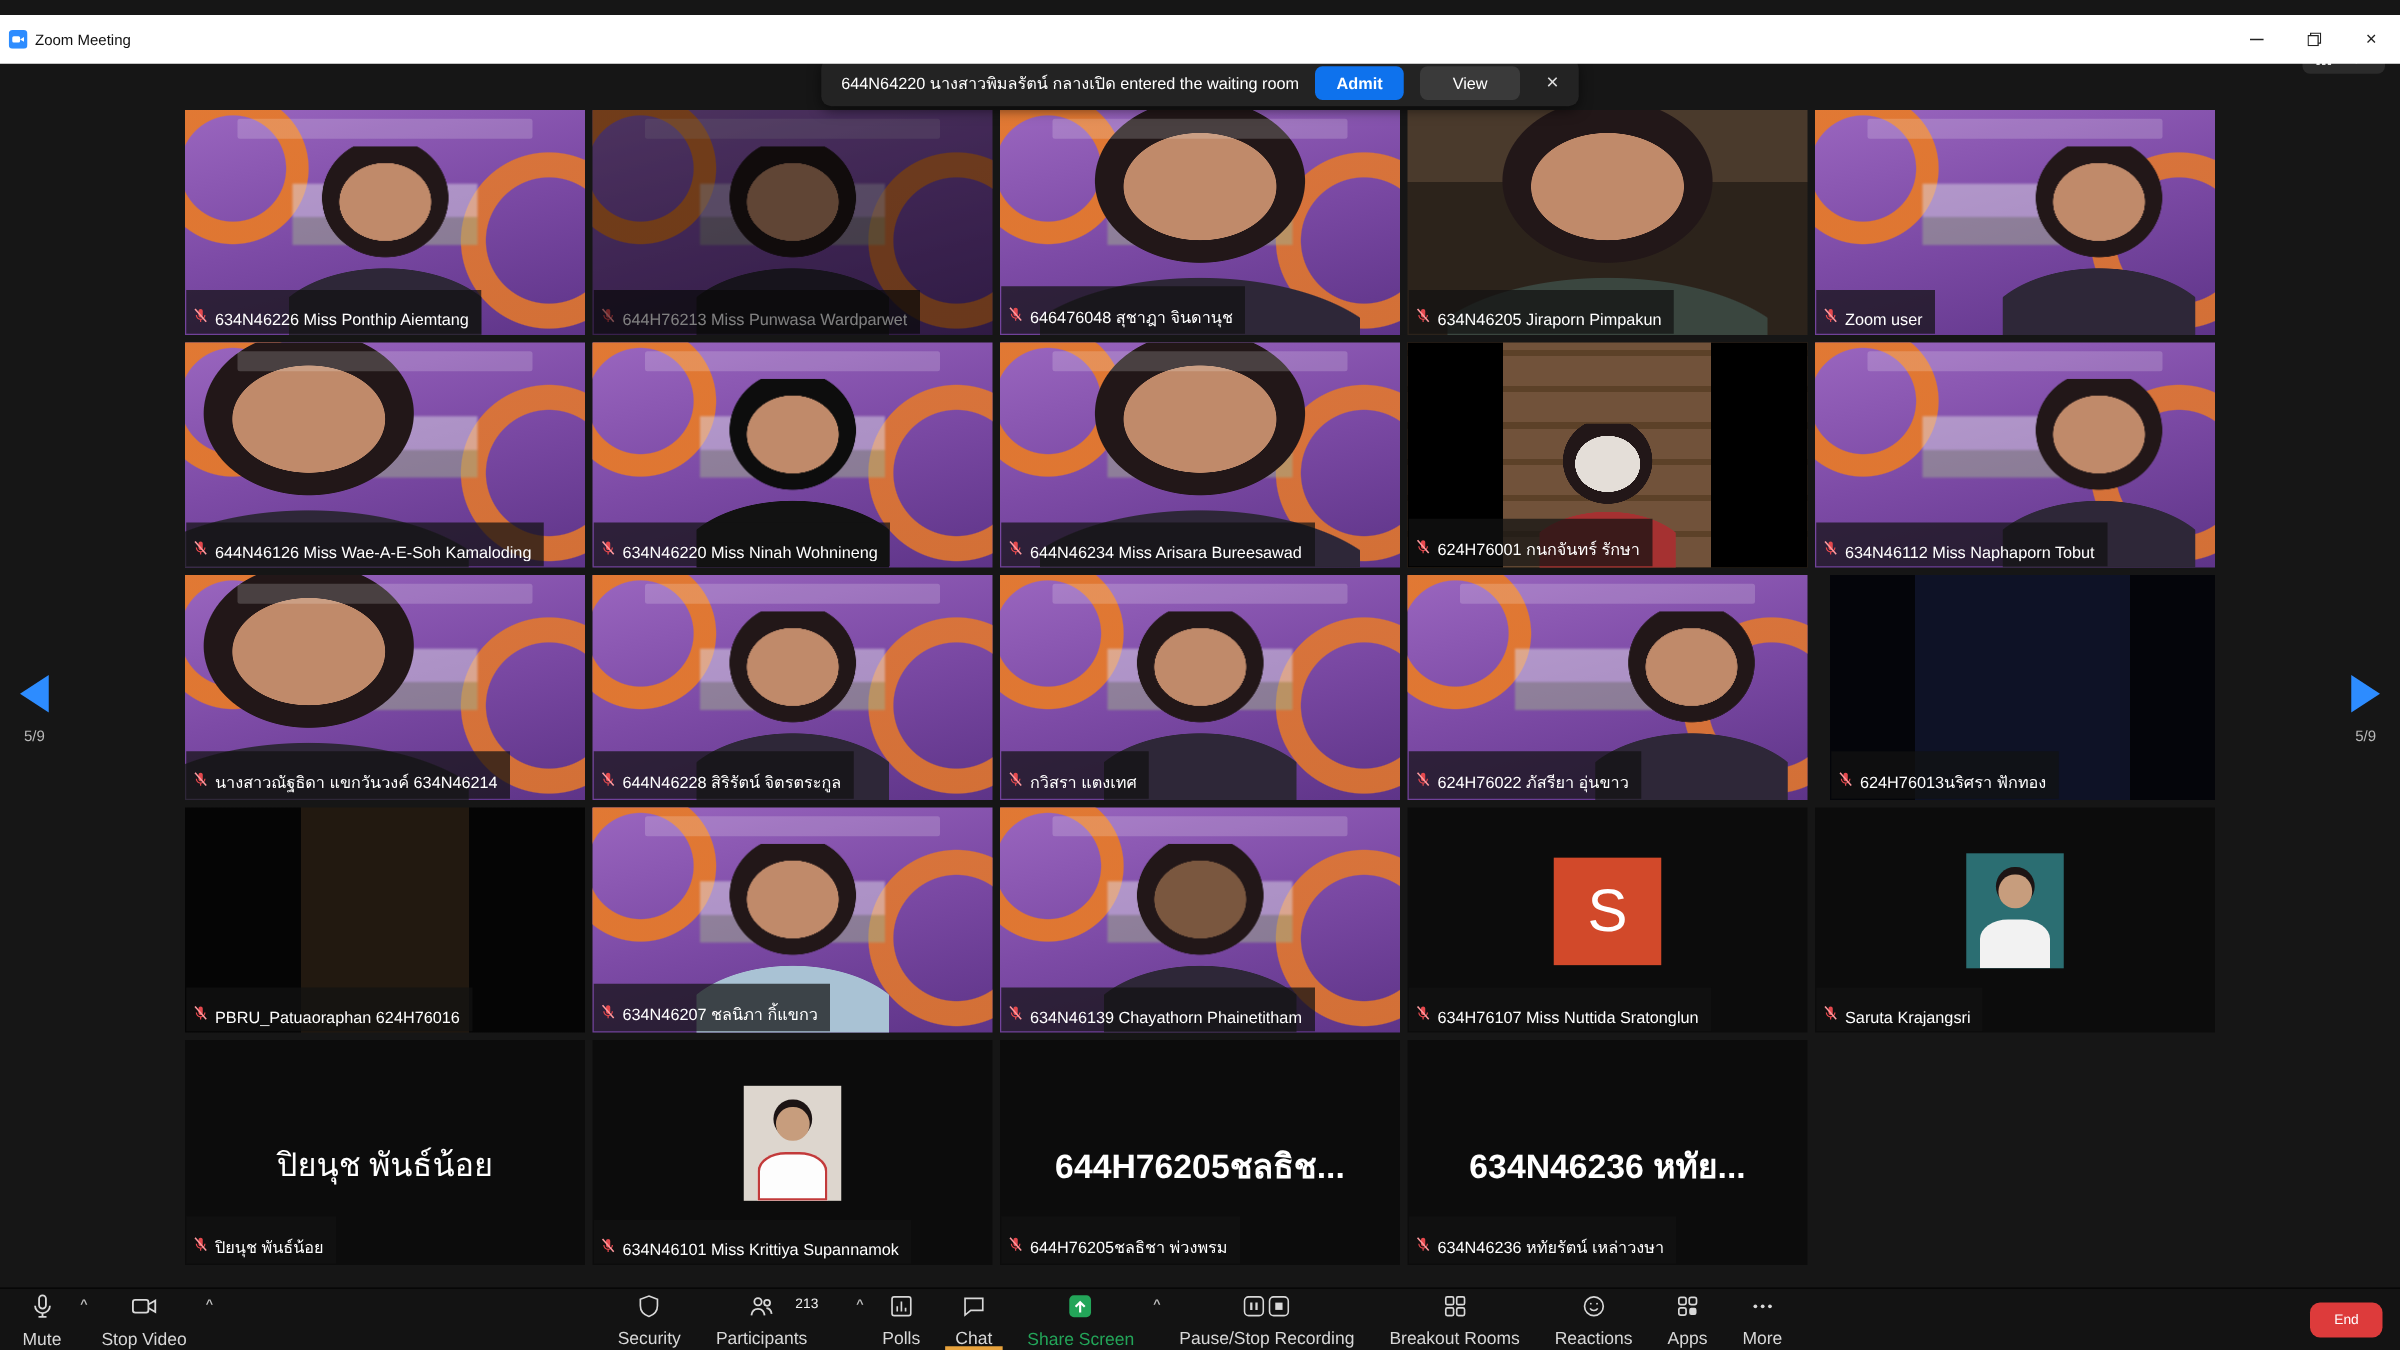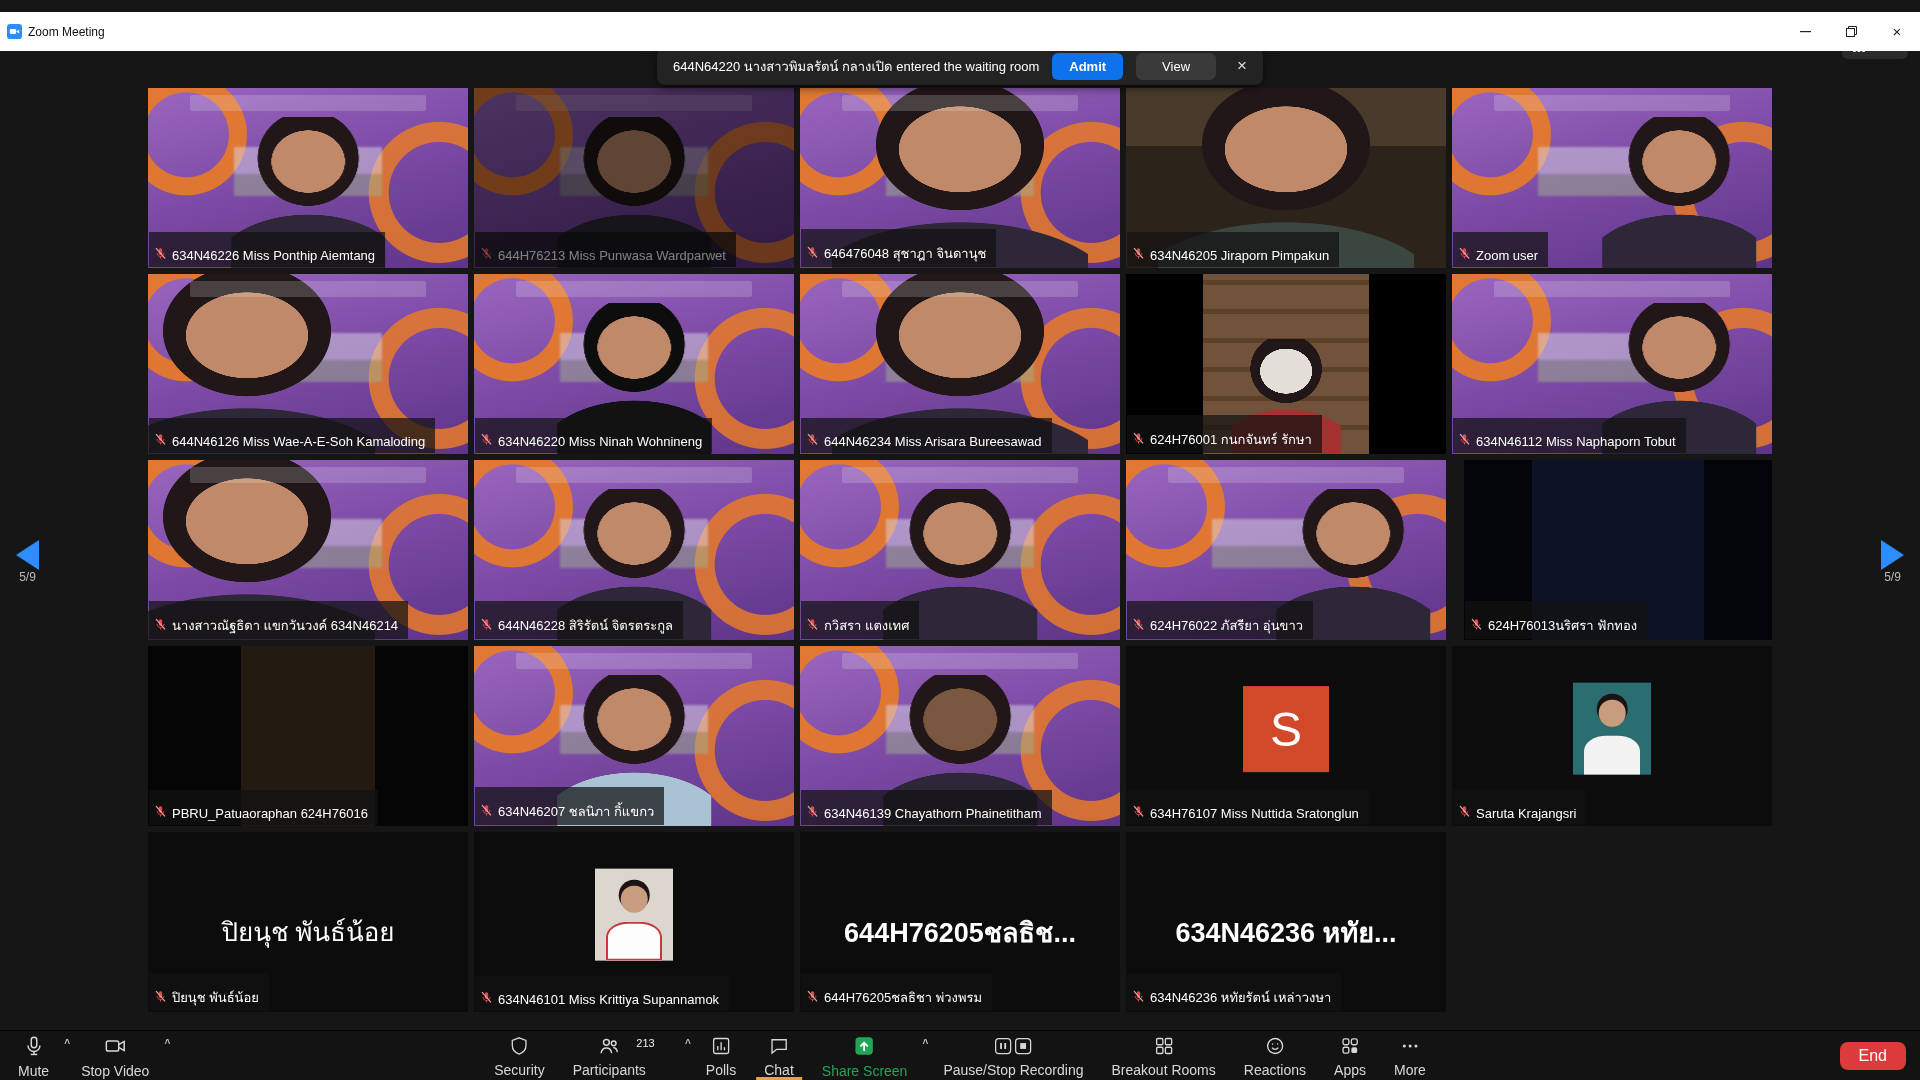--- a/index.html
+++ b/index.html
@@ -104,38 +104,38 @@
   .unmute-wrap { position:absolute; top:7px; right:6px; display:flex; gap:4px; }
   .btn-unmute { background:#0E72ED; color:#fff; font-size:13px; padding:4px 11px; border-radius:5px; }
   .btn-dots { background:#0E72ED; color:#fff; border-radius:5px; padding:4px 8px; font-size:13px;
       letter-spacing:1px; font-weight:bold; }
 
   
   .nav { position:absolute; display:flex; flex-direction:column; align-items:center; z-index:30; }
   .nav.left { left:16px; top:540px; } .nav.right { right:16px; top:540px; }
   .tri { width:0; height:0; border-top:15px solid transparent; border-bottom:15px solid transparent; }
   .tri.l { border-right:23px solid #2D8CFF; } .tri.r { border-left:23px solid #2D8CFF; }
-  .pager { color:#b9b9b9; font-size:12px; }
+  .pager { color:#b9b9b9; font-size:12px; margin-top:12px; }
 
   
   .toolbar { position:absolute; left:0; right:0; bottom:0; height:50px; background:#131313;
       border-top:1px solid #050505; z-index:90; }
   .tb-left { position:absolute; left:6px; top:0; bottom:0; display:flex; align-items:center; }
   .tb-center { position:absolute; left:50%; transform:translateX(-50%); top:0; bottom:0;
       display:flex; align-items:center; gap:4px; }
   .tb-item { position:relative; display:flex; flex-direction:column; align-items:center;
       justify-content:center; gap:2px; padding:2px 12px 0 12px; height:100%; color:#d8d8d8; }
   .tb-item .lbl { font-size:14px; white-space:nowrap; color:#d8d8d8; }
   .tb-item.accent .lbl { color:#23A559; }
   .tb-chev { position:absolute; top:7px; right:-1px; font-size:10px; color:#c0c0c0; font-weight:bold; }
   .tb-badge { position:absolute; top:6px; left:calc(50% + 11px); font-size:11px; color:#f0f0f0; }
   .tb-notif { position:absolute; bottom:0; left:50%; transform:translateX(-50%); width:46px;
       height:3px; background:#e8a33d; }
   .end-btn { position:absolute; right:14px; top:11px; height:28px; background:#DD3B3B; color:#fff;
-      font-size:16px; border-radius:8px; padding:0 19px; display:flex; align-items:center; }
+      font-size:11px; border-radius:8px; padding:0 19px; display:flex; align-items:center; }
 </style>
 </head>
 <body>
 
 <div class="titlebar">
   <span class="app-icon">
     <svg width="15" height="15" viewBox="0 0 24 24">
         <rect width="24" height="24" rx="5" fill="#2D8CFF"></rect>
         <rect x="4.5" y="8" width="10" height="8" rx="2" fill="#fff"></rect>
         <path d="M14.5 12l5-3v6z" fill="#fff"></path>

